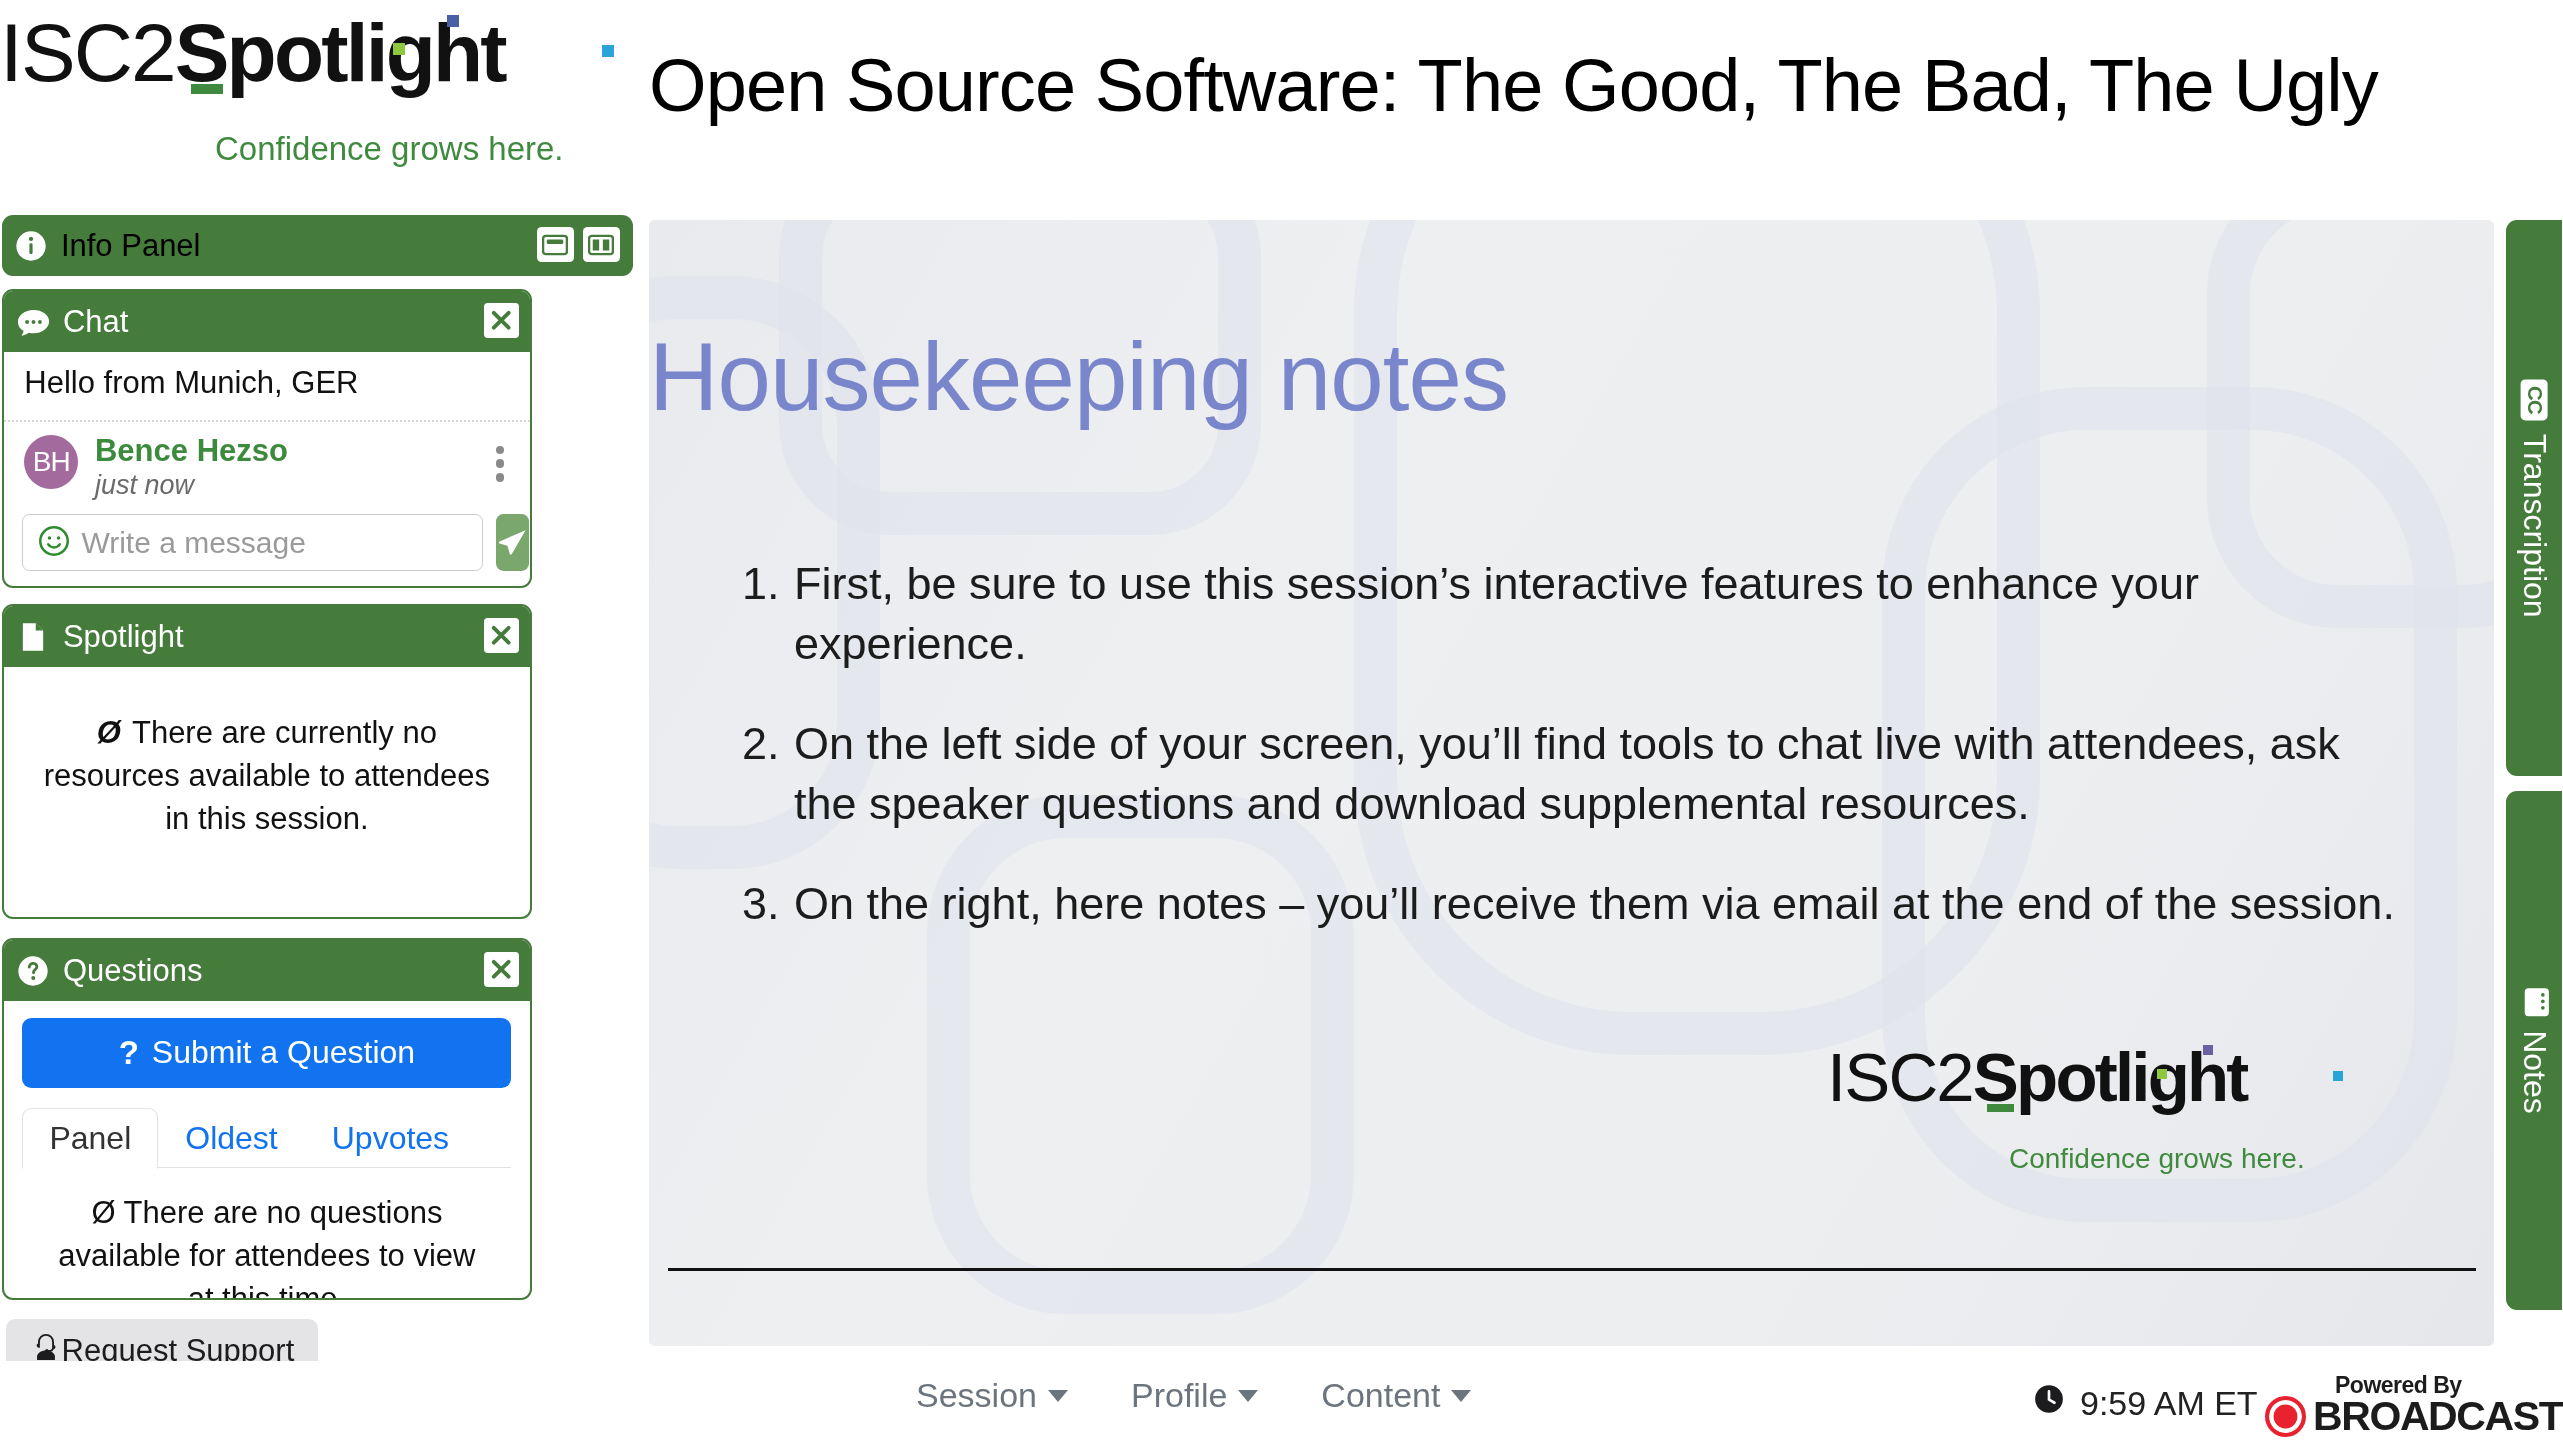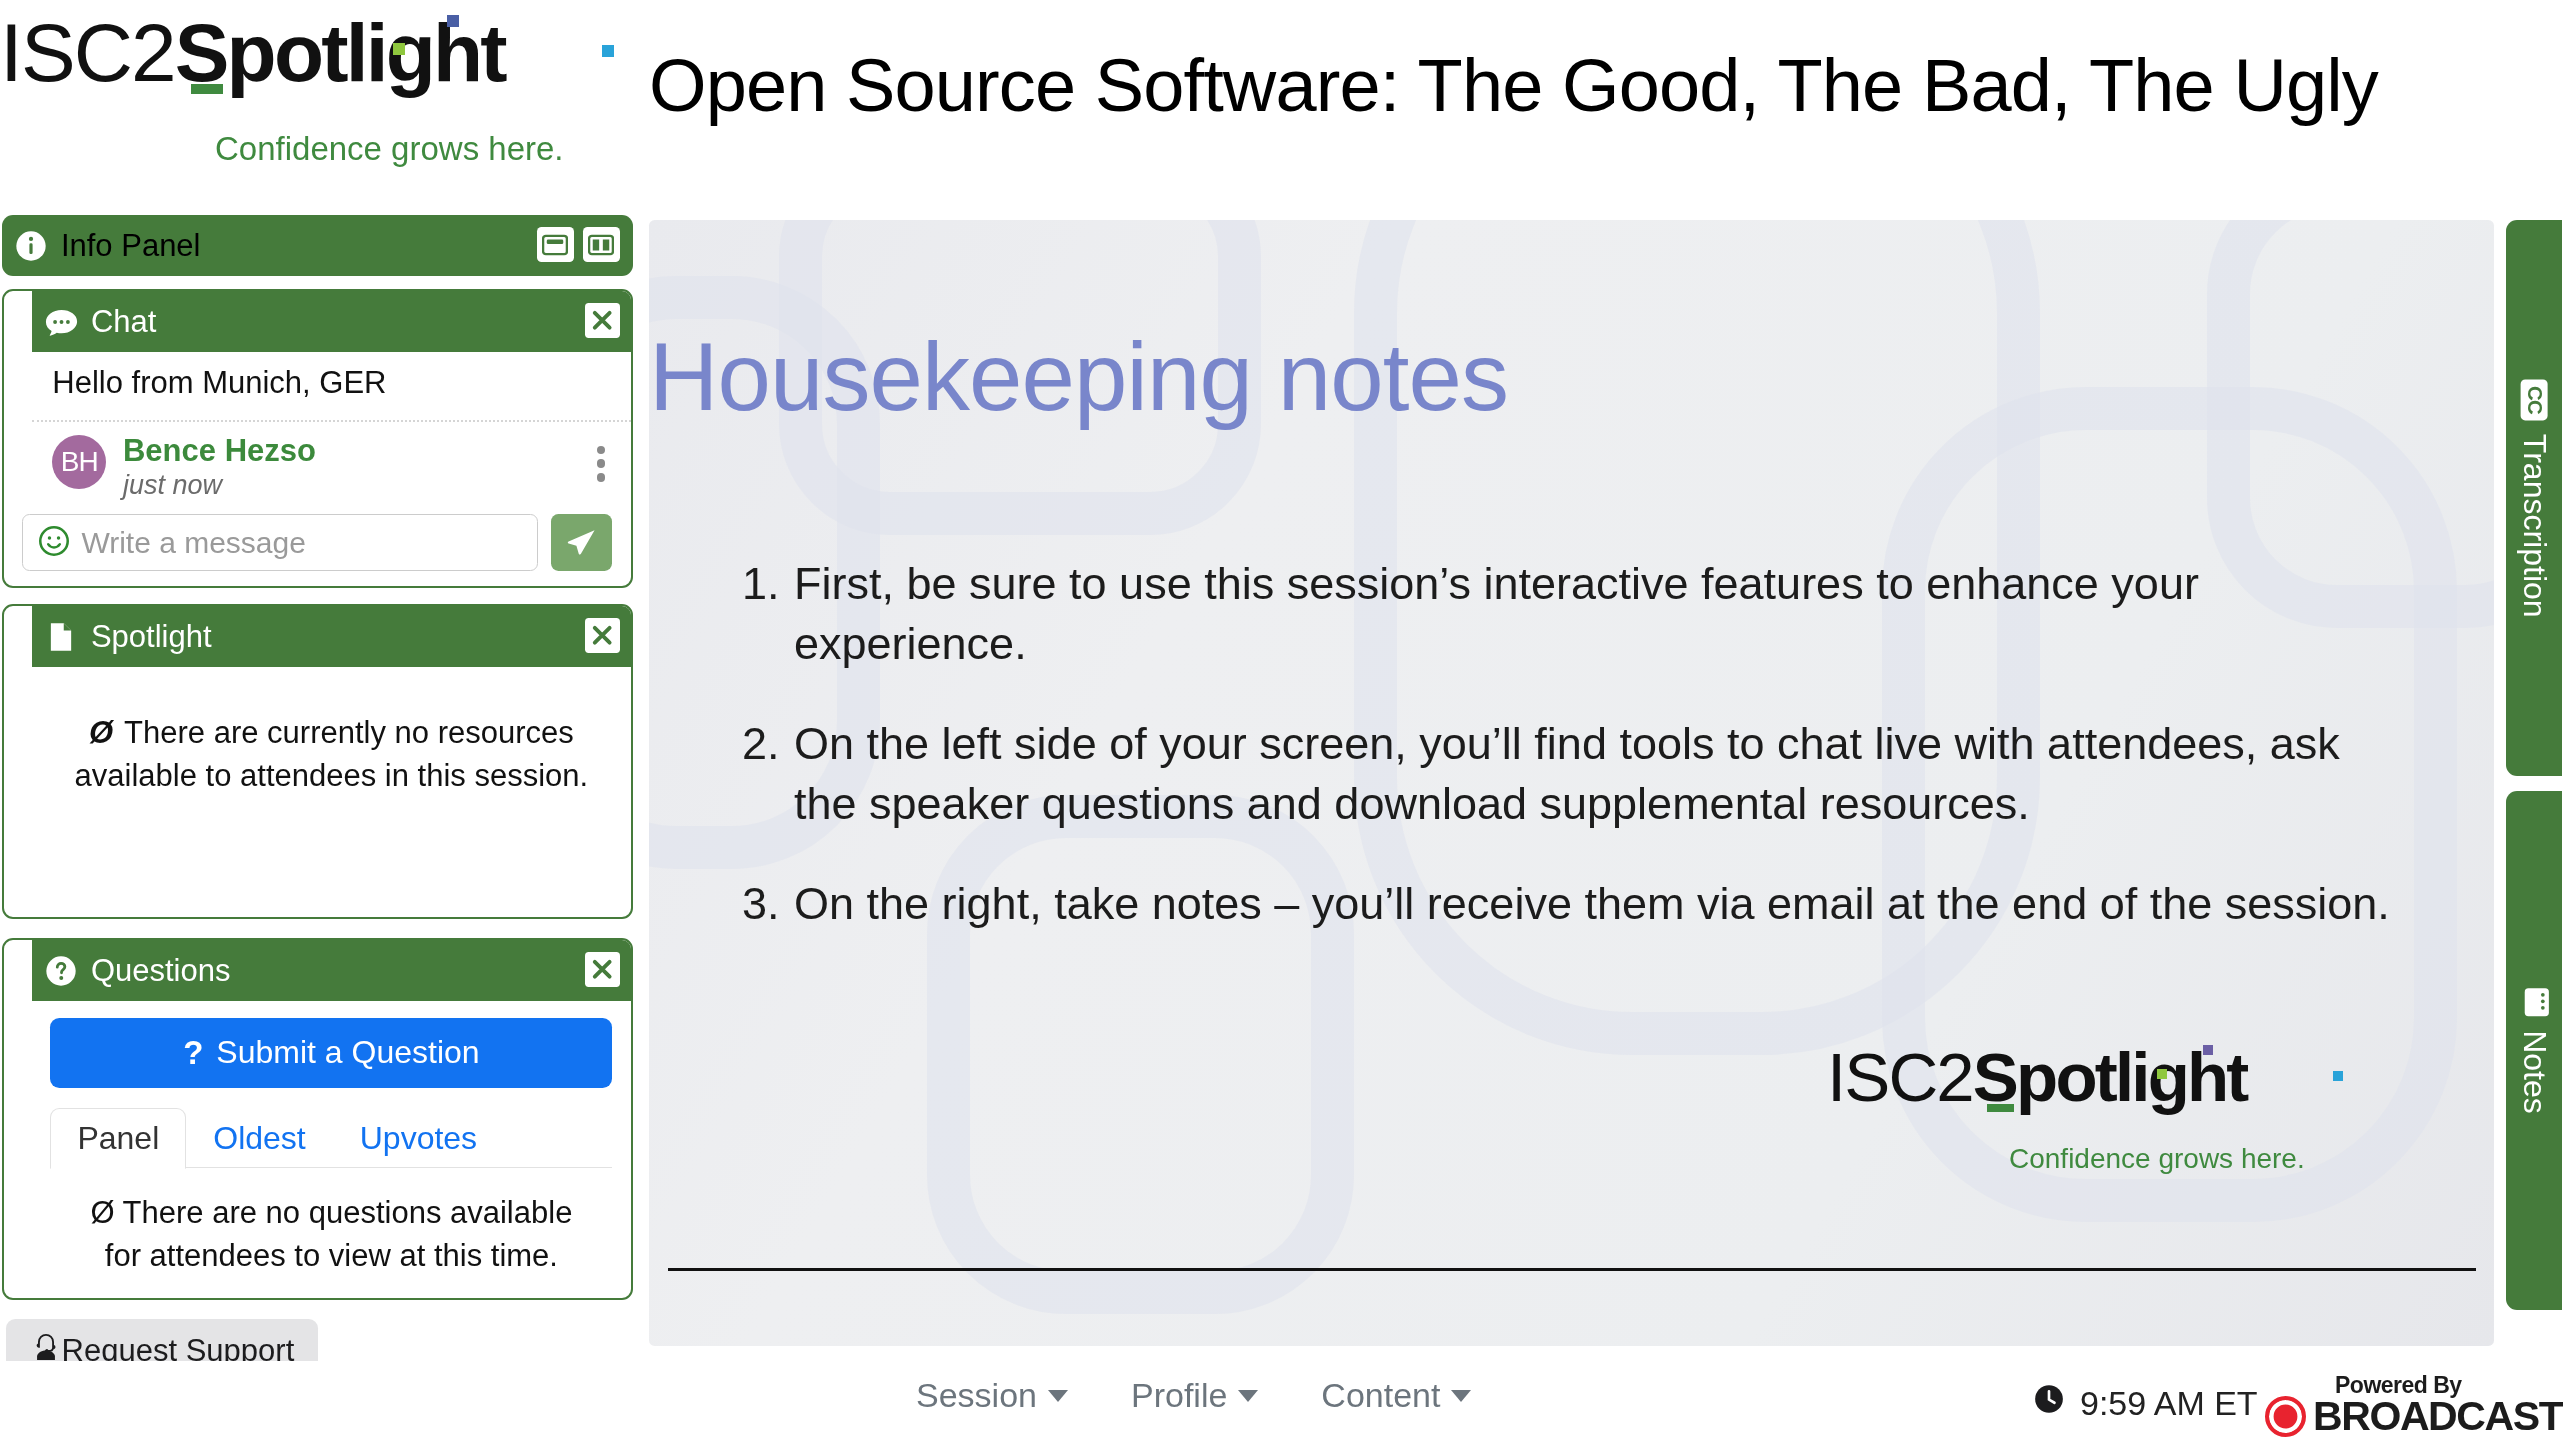--- a/index.html
+++ b/index.html
@@ -38,23 +38,23 @@
     position: absolute; left: 649px; top: 43px;
     font-size: 74px; color: #000000; font-weight: 400;
     white-space: nowrap; letter-spacing: -0.9px;
   }
 
   
   #sidebar {
     position: absolute; left: 0px; top: 215px; width: 640px; height: 1235px;
   }
   .panel {
-    position: absolute; left: 1.9px; width: 631px;
+    position: absolute; left: 1.9px; width: 530px;
     border: 2.8px solid #457b3b; border-radius: 11px;
-    background: #ffffff; overflow: hidden; padding-left: 28px;
+    background: #ffffff; overflow: hidden;
   }
   .panel-bar {
     height: 61px; background: #457b3b; color: #ffffff;
     display: flex; align-items: center; padding: 0 13px;
     font-size: 31px; position: relative;
   }
   .panel-bar-title { margin-left: 13px; font-weight: 400; }
   .panel-icon {
     width: 33px; height: 33px; display: inline-flex;
     align-items: center; justify-content: center; flex: 0 0 auto;
@@ -446,21 +446,21 @@
   <div class="slide-item" id="item-1">
     <span class="slide-num">1.</span>
     <span class="slide-text">First, be sure to use this session’s interactive features to enhance your experience.</span>
   </div>
   <div class="slide-item" id="item-2">
     <span class="slide-num">2.</span>
     <span class="slide-text">On the left side of your screen, you’ll find tools to chat live with attendees, ask the speaker questions and download supplemental resources.</span>
   </div>
   <div class="slide-item" id="item-3">
     <span class="slide-num">3.</span>
-    <span class="slide-text">On the right, take notes – you’ll receive them via email at the end of the session.</span>
+    <span class="slide-text">On the right, here notes – you’ll receive them via email at the end of the session.</span>
   </div>
 
   <div id="slide-logo">
     <div class="logo-wordmark">
       <span>ISC2</span><span class="bold">Spotlight</span>
     </div>
     <div id="sq-green-underline2"></div>
     <div class="sq2" id="sl-lime"></div>
     <div class="sq2" id="sl-indigo"></div>
     <div class="sq2" id="sl-cyan"></div>

